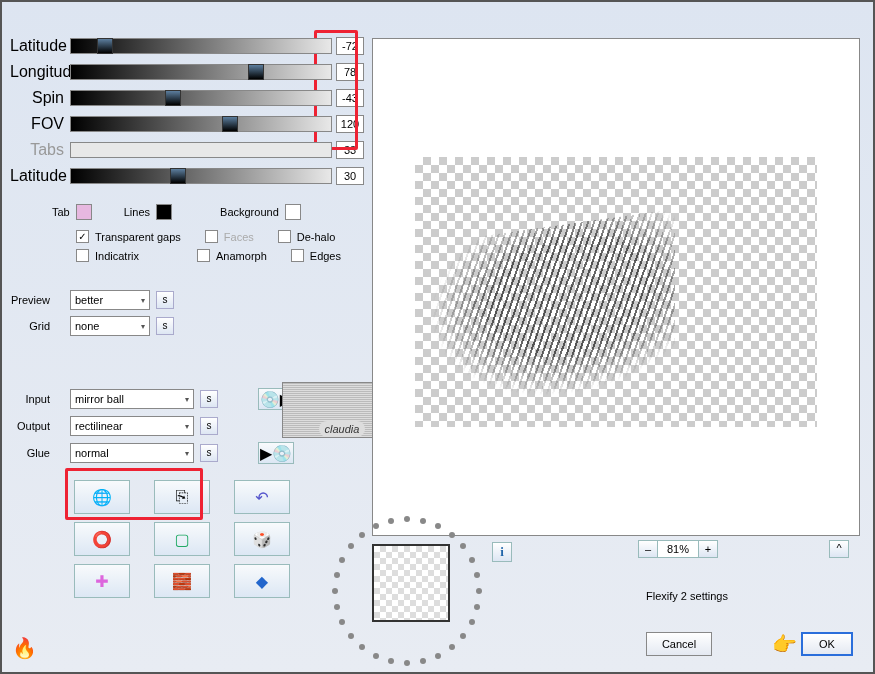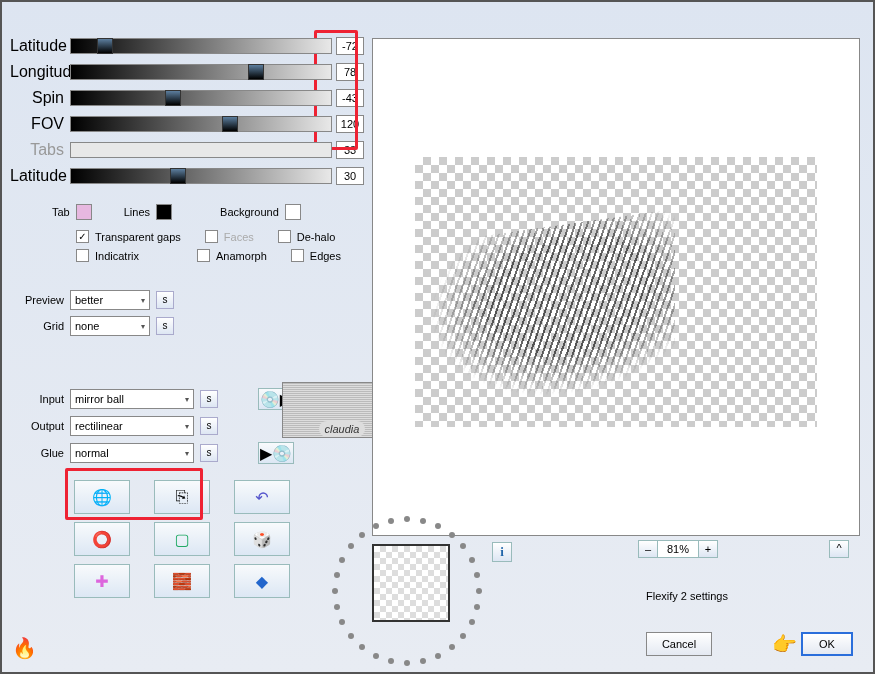--- a/index.html
+++ b/index.html
@@ -17,21 +17,21 @@
 .slider-val { width: 28px; height: 18px; border: 1px solid #888; background: #fff; text-align: center; margin-left: 4px; font-size: 11px; padding-top:2px; }
 .red-box-vals { position: absolute; left: 304px; top: -6px; width: 44px; height: 120px; border: 3px solid #e23; border-radius:2px; pointer-events:none; }
 .flip-row { display:flex; align-items:center; margin: 6px 0 12px 66px; }
 .chk { width:13px; height:13px; border:1px solid #888; background:#fff; margin-right:6px; display:inline-flex; align-items:center; justify-content:center; font-size:10px; }
 .color-row { display:flex; align-items:center; margin: 18px 0 10px 0; }
 .color-label { margin: 0 6px 0 16px; }
 .swatch { width:16px; height:16px; border:1px solid #888; display:inline-block; }
 .options-row { display:flex; align-items:center; margin: 6px 0 6px 66px; gap: 10px; }
 .opt { display:flex; align-items:center; margin-right:14px; }
 .drop-row { display:flex; align-items:center; margin: 6px 0; }
-.drop-label { width:60px; text-align:right; padding-right:6px; }
+.drop-label { width:60px; text-align:right; padding-right:20px; }
 .dropdown { width: 80px; height:20px; border:1px solid #888; background:#fff; display:flex; align-items:center; justify-content:space-between; padding:0 4px; }
 .dropdown-wide { width: 124px; }
 .s-btn { width:18px; height:18px; border:1px solid #aac; background:linear-gradient(#fff,#dde6f3); margin-left:6px; text-align:center; font-size:10px; line-height:16px; }
 .claudia { position:absolute; left:280px; top:358px; width:120px; height:56px; background:repeating-linear-gradient(#bbb 0,#bbb 1px,#ddd 1px,#ddd 2px); border:1px solid #888; display:flex; align-items:flex-end; justify-content:center; }
 .claudia span { background:#ddd; padding:2px 6px; border-radius:10px; font-style:italic; color:#333; }
 .red-box-io { position:absolute; left:63px; top:444px; width:138px; height:52px; border:3px solid #e23; border-radius:2px; pointer-events:none; }
 .icon-btn-row { display:flex; gap:24px; margin: 16px 0 0 64px; }
 .icon-btn { width:56px; height:34px; border:1px solid #9bb; background:linear-gradient(#f8fafc,#dce7f4); display:flex; align-items:center; justify-content:center; font-size:16px; }
 .flame { position:absolute; left:10px; bottom:12px; font-size:20px; }
 .preview { position:absolute; left:370px; top:14px; width:488px; height:498px; border:1px solid #888; background:#fff; }

